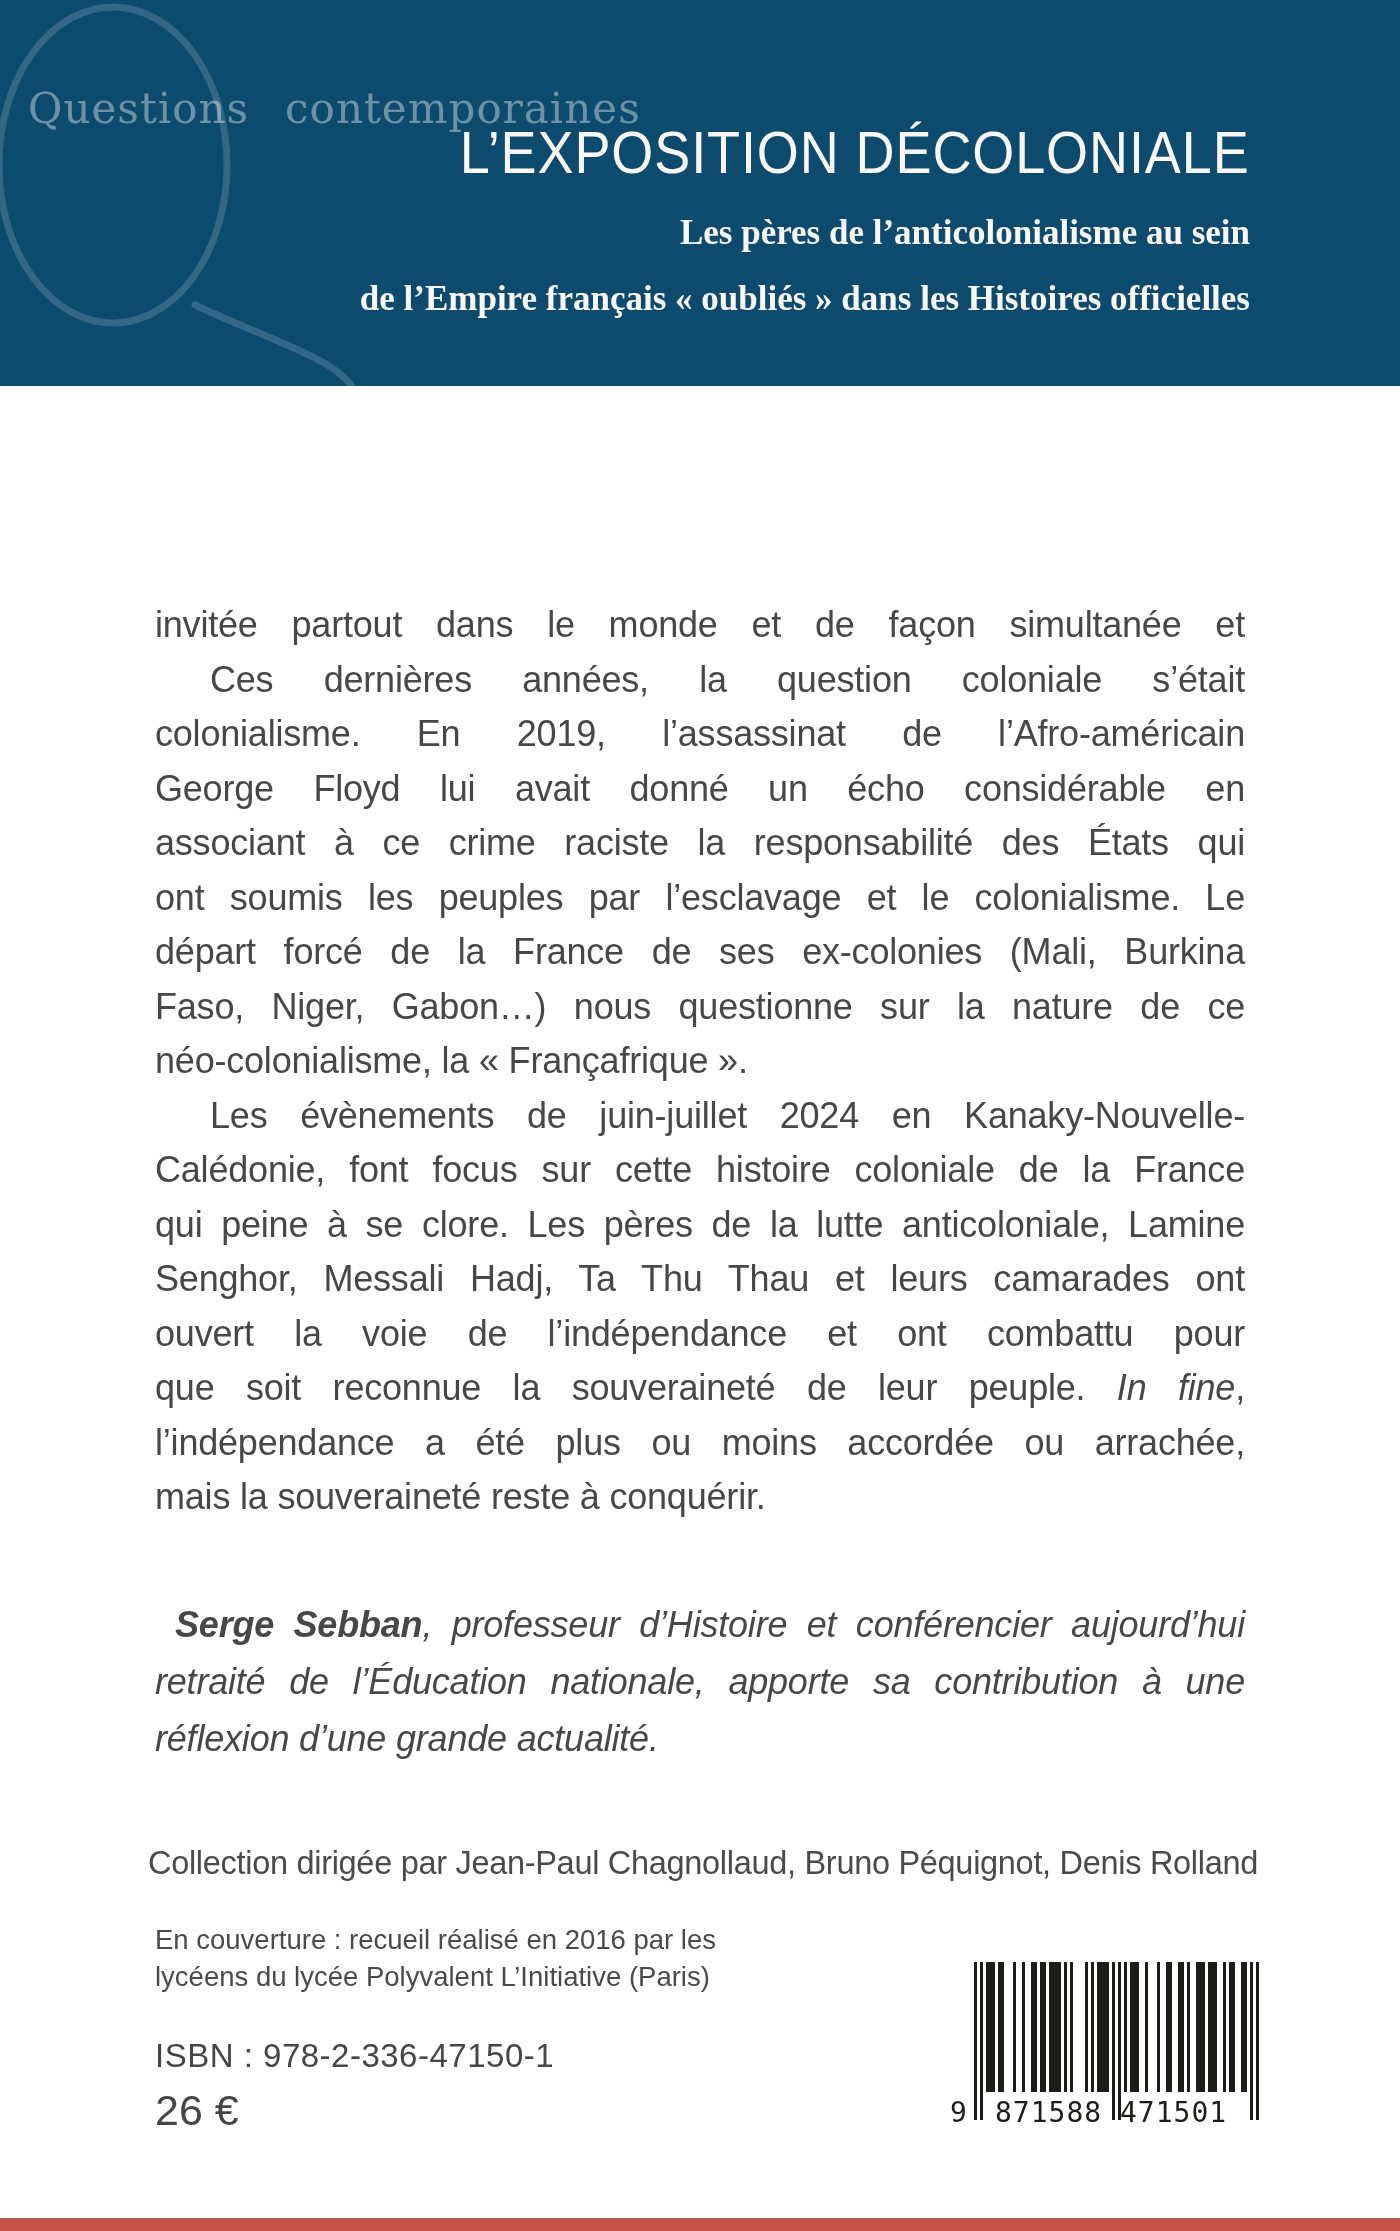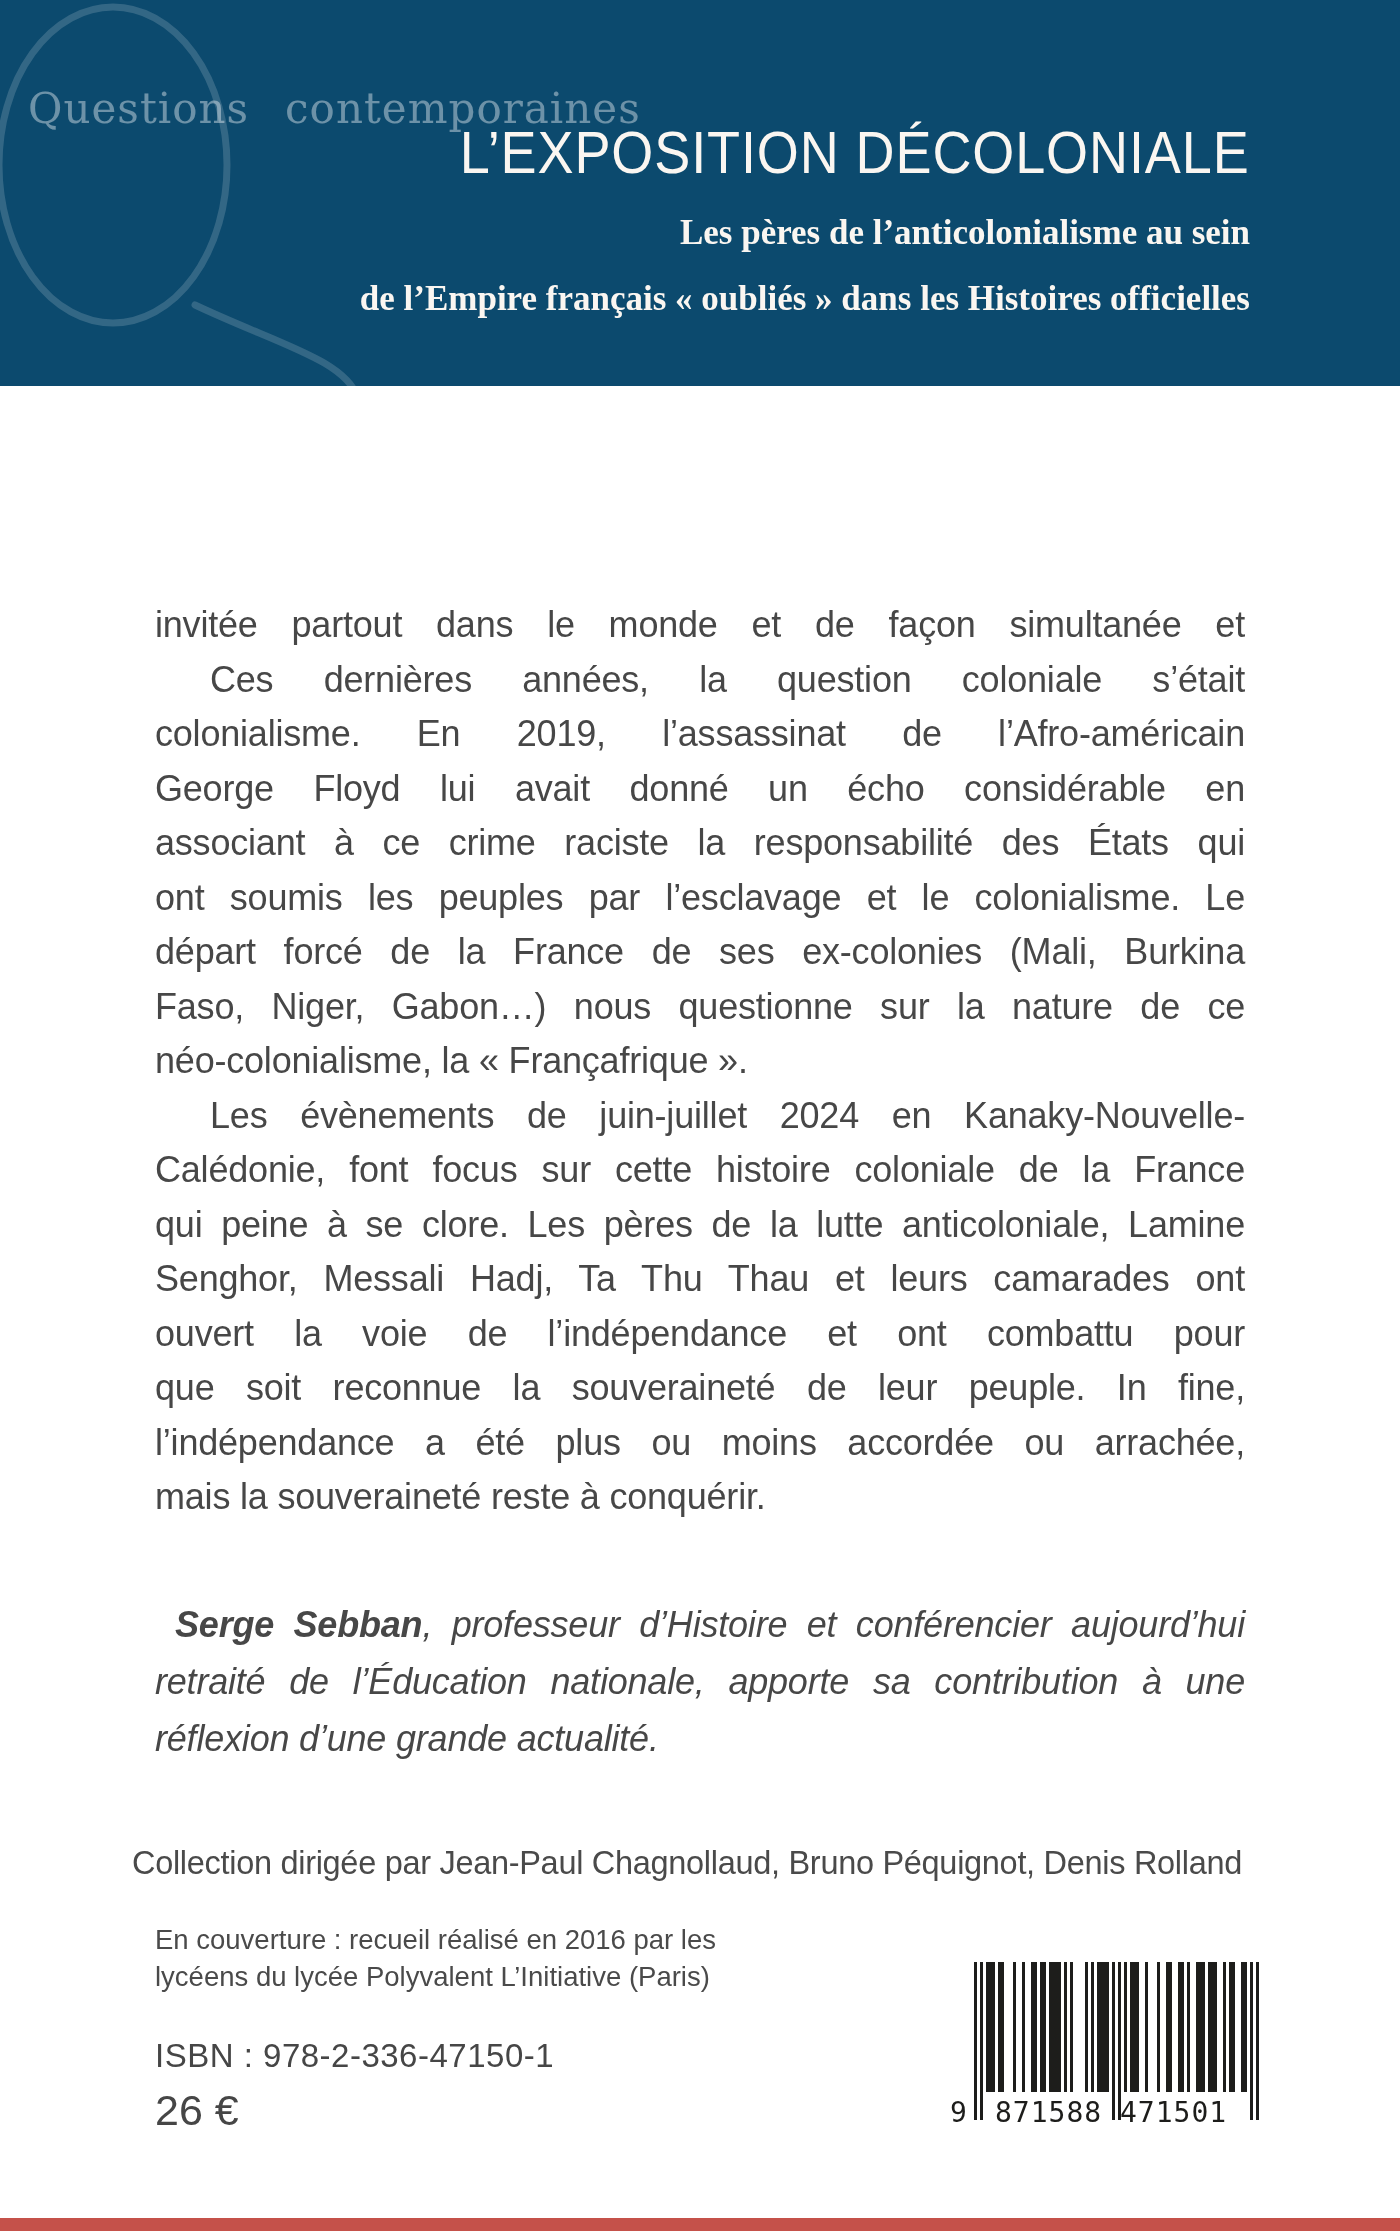--- a/index.html
+++ b/index.html
@@ -17,28 +17,28 @@
   .subtitle{position:absolute;right:150px;top:200px;text-align:right;
       font-family:"Liberation Serif",serif;font-weight:700;font-size:35px;line-height:66px;
       color:#faf6f1;white-space:nowrap;}
 
   
   .body-block{position:absolute;left:155px;top:598px;width:1090px;
       font-size:36px;line-height:54.5px;color:#474747;letter-spacing:-0.2px;}
   .jline{text-align:justify;text-align-last:justify;white-space:normal;}
   .jlast{text-align:left;}
   .indent{text-indent:55px;}
-  .it{}
+  .it{font-style:italic;}
 
   .bio-block{position:absolute;left:155px;top:1596px;width:1090px;font-style:italic;
       font-size:36px;line-height:57px;color:#474747;letter-spacing:-0.2px;}
   .bio-block .author{font-weight:700;margin-left:20px;}
 
   
-  .collection-line{position:absolute;left:132px;top:1845px;font-size:32.5px;color:#4a4a4a;
+  .collection-line{position:absolute;left:148px;top:1845px;font-size:32.5px;color:#4a4a4a;
       letter-spacing:-0.3px;white-space:nowrap;}
   .credit{position:absolute;left:155px;top:1921px;font-size:27.5px;line-height:37px;color:#4a4a4a;}
   .isbn{position:absolute;left:155px;top:2037px;font-size:33px;color:#464646;letter-spacing:0.5px;}
   .price{position:absolute;left:155px;top:2086px;font-size:43px;color:#464646;}
 
   .barcode{position:absolute;left:956px;top:1962px;width:308px;height:170px;background:#fff;}
   .barcode .digit{position:absolute;top:134px;font-family:"DejaVu Sans Mono",monospace;
       font-size:28px;color:#1d1d1b;letter-spacing:1px;}
   .barcode .d1{left:-6px;}
   .barcode .d2{left:39px;}

